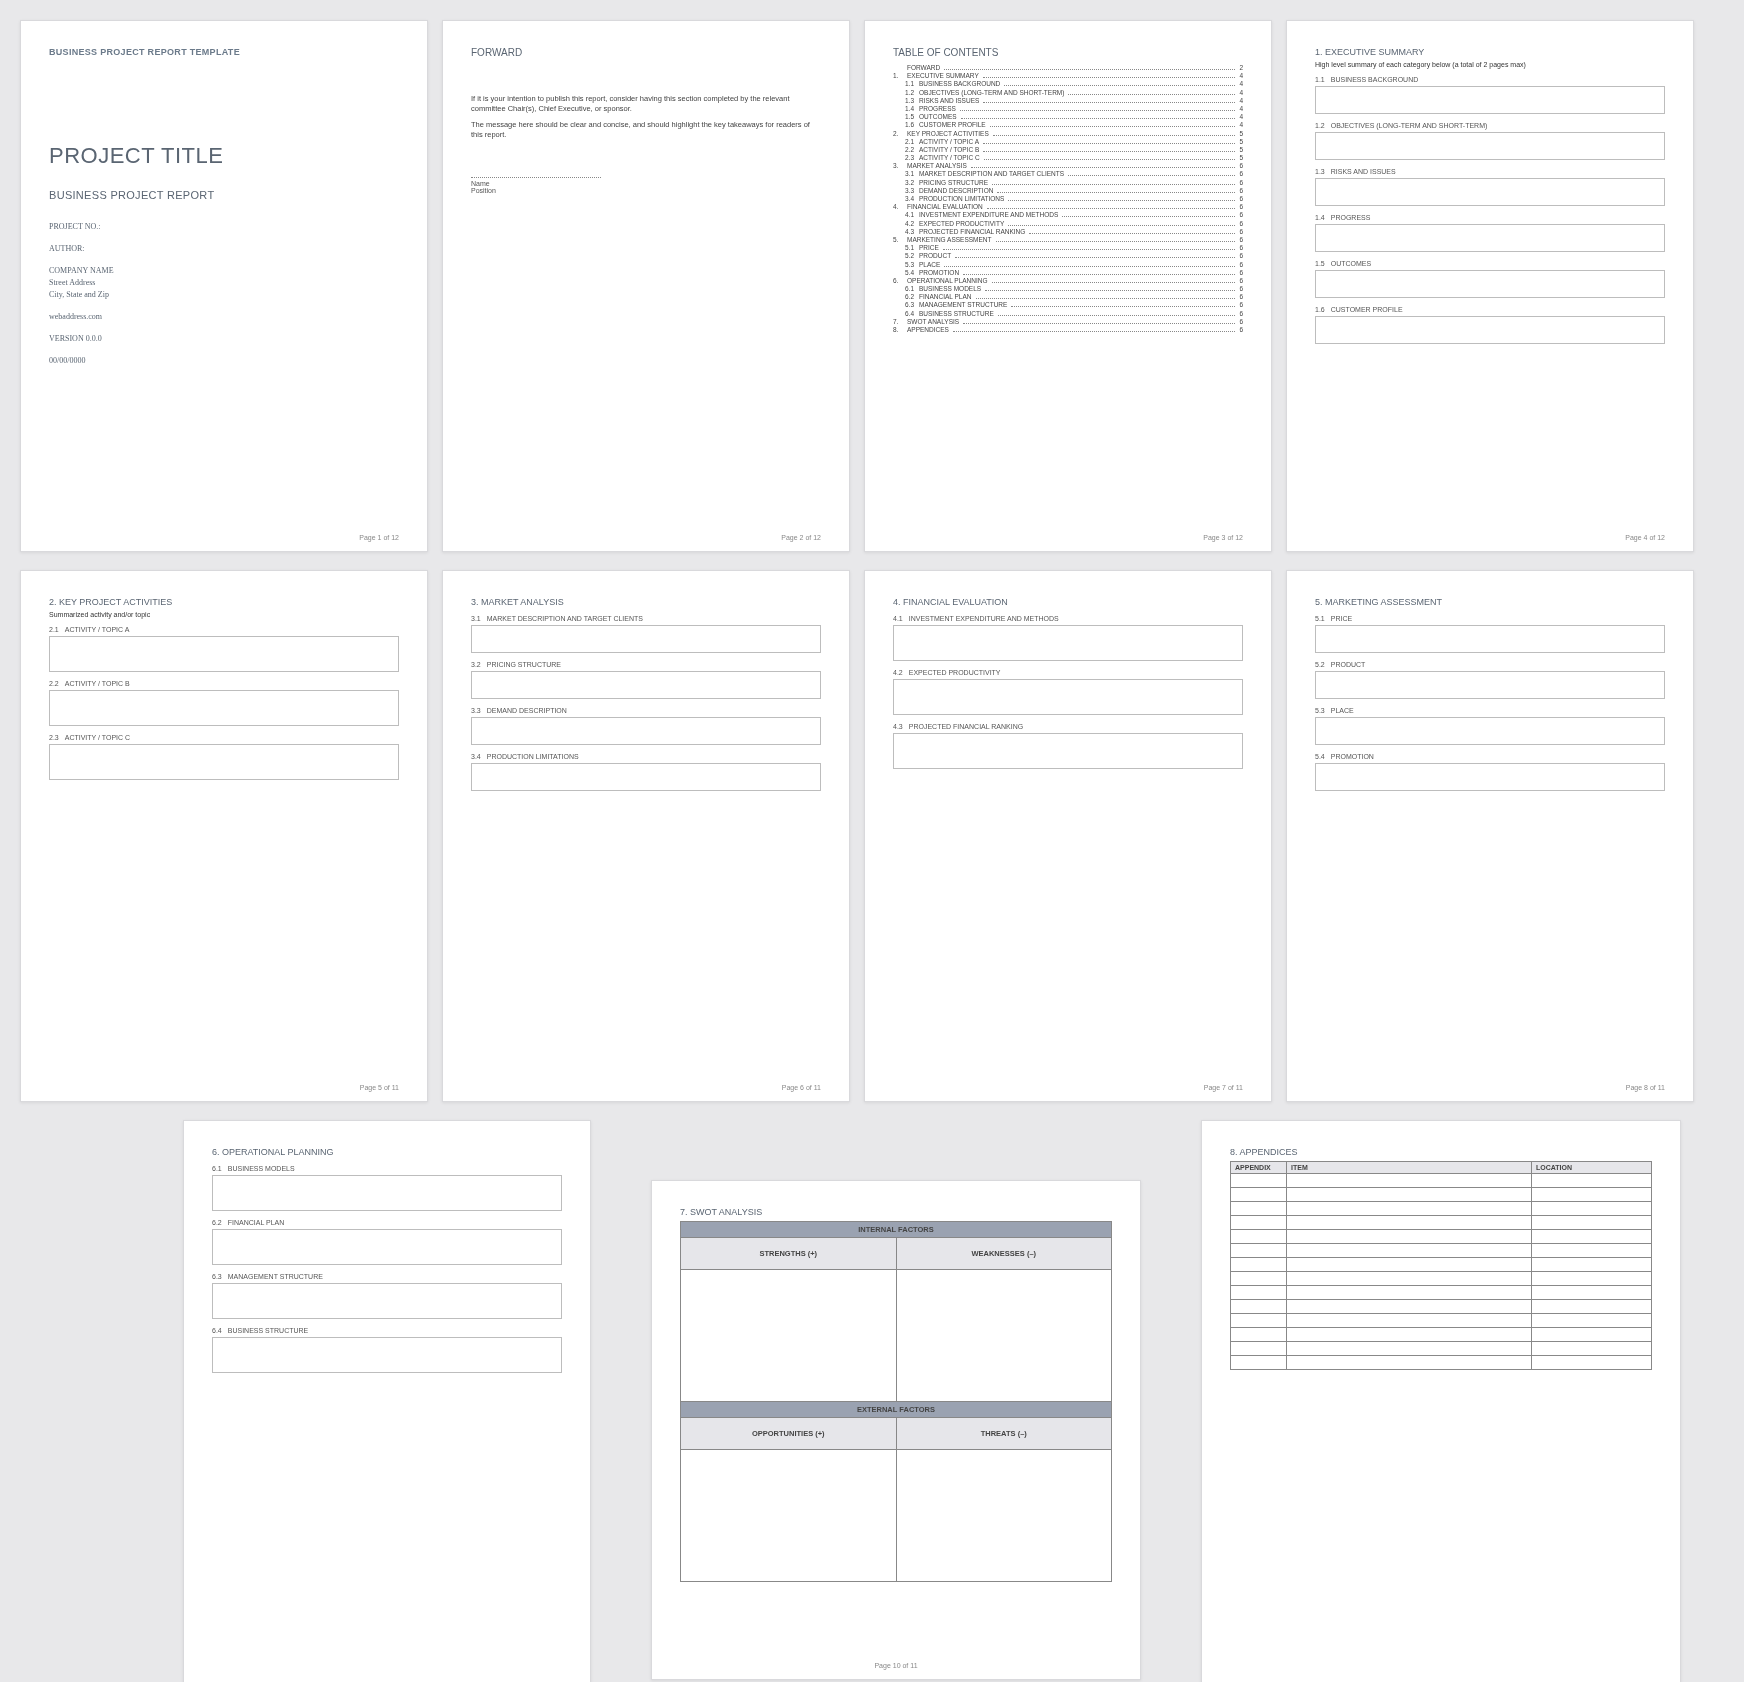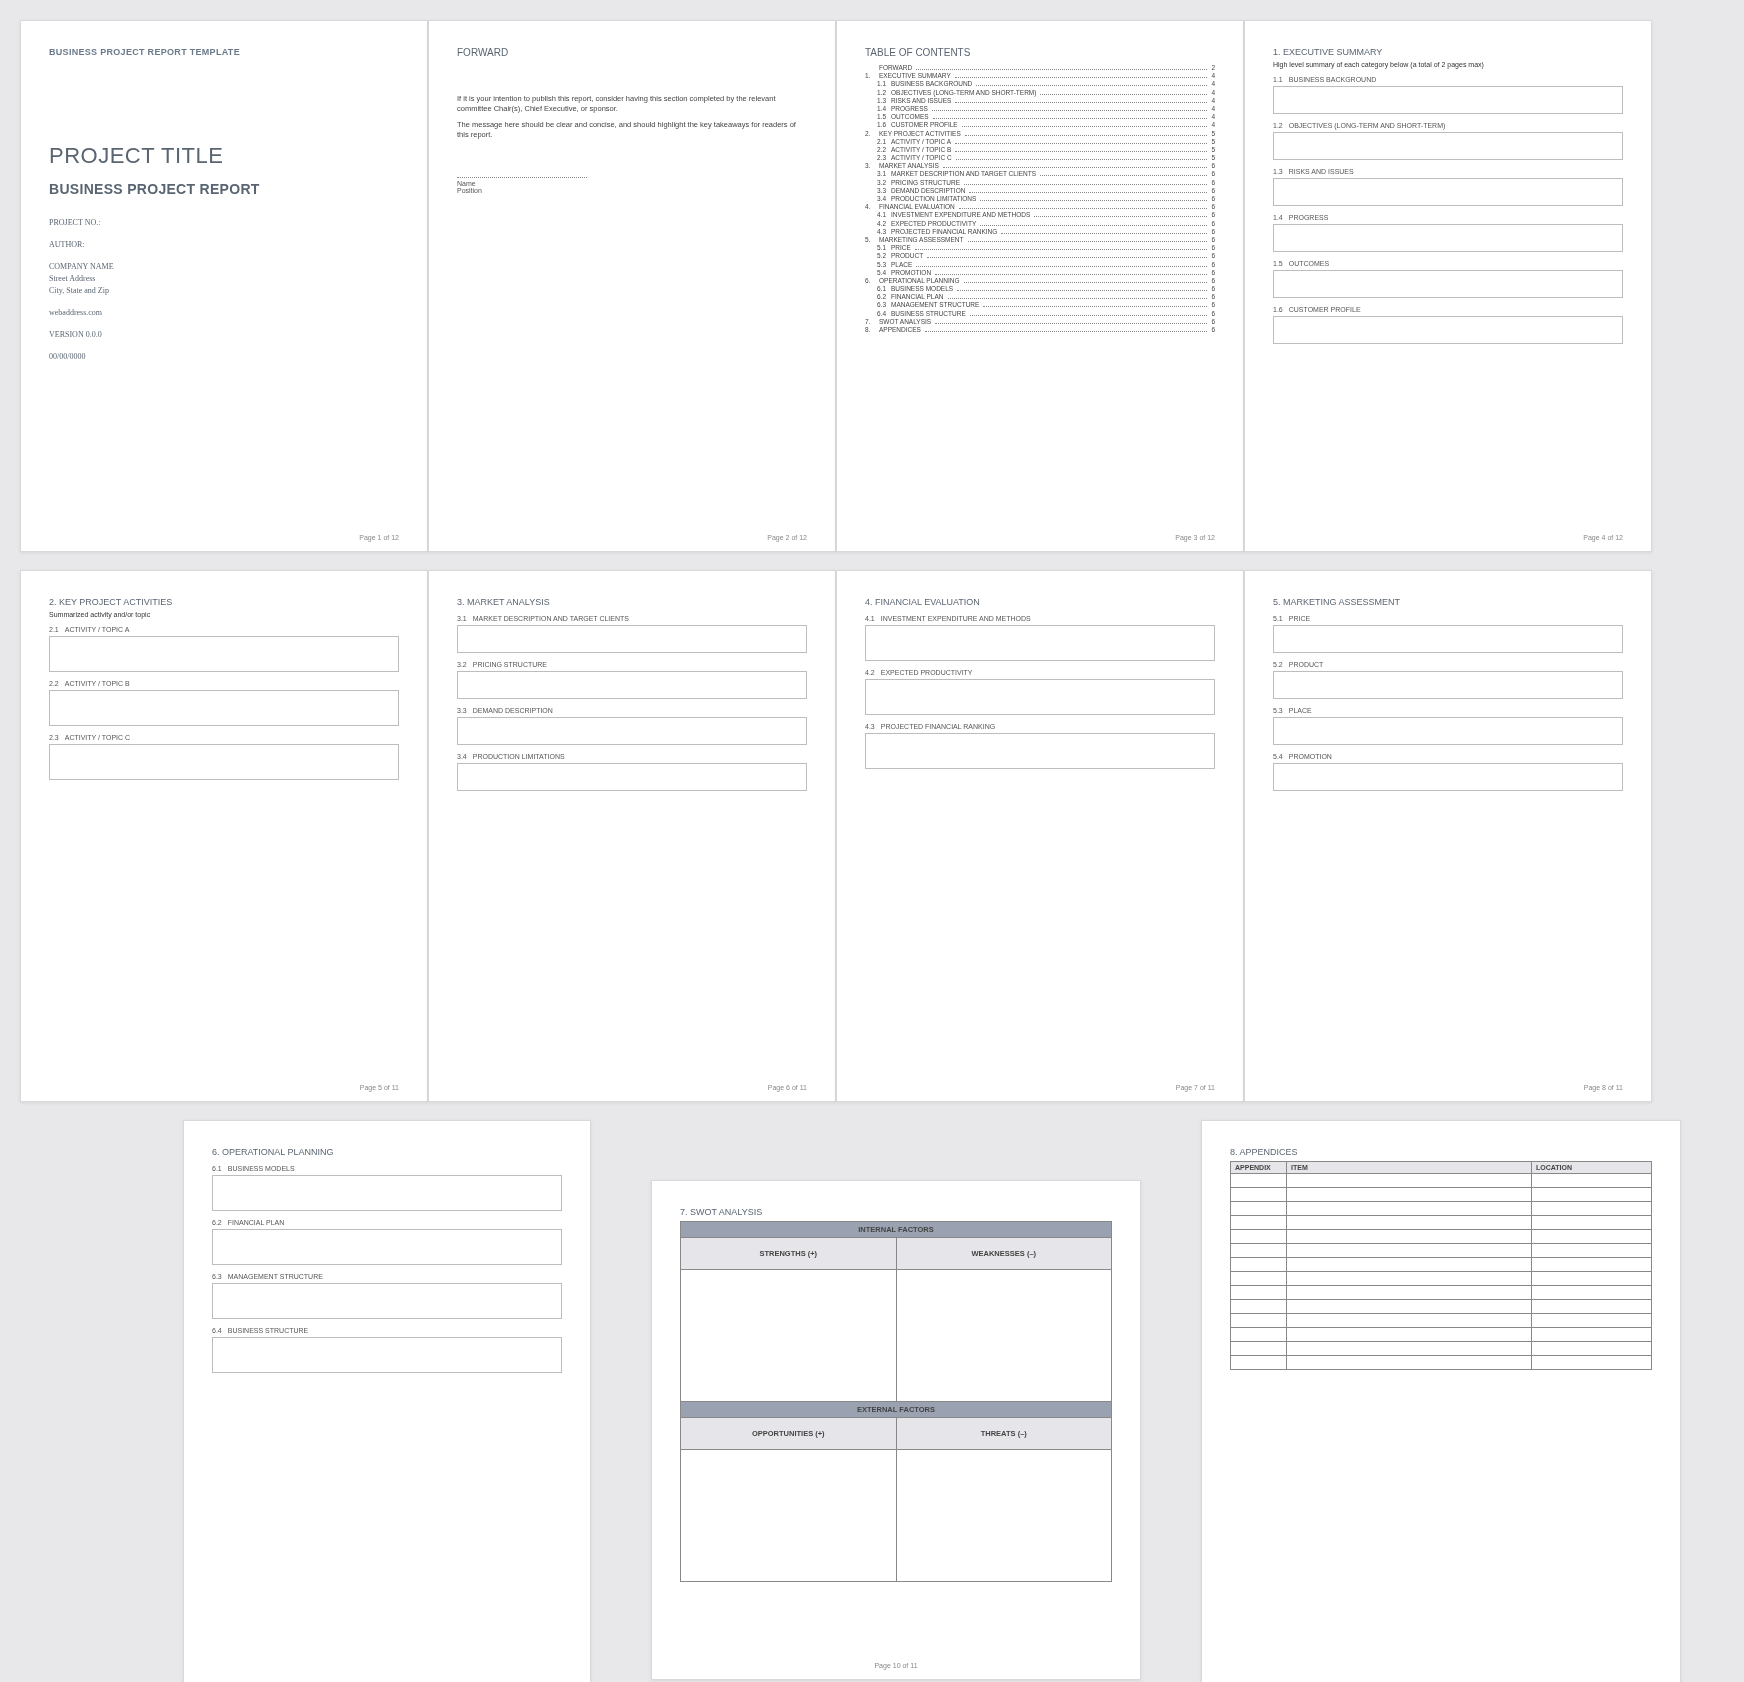--- a/index.html
+++ b/index.html
@@ -3,21 +3,21 @@
 <meta charset="utf-8">
 <style>
   * { box-sizing: border-box; margin: 0; padding: 0; }
   body {
     background: #e8e8ea;
     font-family: Arial, Helvetica, sans-serif;
     color: #333;
     padding: 20px;
     width: 1744px;
   }
-  .row { display: flex; gap: 0; margin-bottom: 18px; }
+  .row { display: flex; gap: 14px; margin-bottom: 18px; }
   .row.center { justify-content: center; }
   .page {
     background: #fff;
     border: 1px solid #d9d9dc;
     box-shadow: 0 1px 3px rgba(0,0,0,0.08);
     width: 408px;
     height: 532px;
     padding: 26px 28px 20px 28px;
     position: relative;
     font-size: 8px;
@@ -39,25 +39,24 @@
     letter-spacing: 0.3px;
   }
   .big-title {
     font-size: 22px;
     font-weight: 300;
     color: #5a6572;
     letter-spacing: 0.5px;
     margin-top: 86px;
   }
   .subtitle {
-    font-size: 14px;
+    font-size: 11px;
     color: #5a6572;
     letter-spacing: 0.3px;
-    margin-top: 12px;
-    font-weight: bold;
+    margin-top: 20px;
   }
   .meta { margin-top: 20px; font-size: 8px; color: #5a6572; line-height: 1.5; font-family: Liberation Serif, serif; }
   .meta p { margin-bottom: 10px; }
   .meta .block { margin-bottom: 10px; }
   .sec-head { font-size: 10px; color: #5a6572; margin-bottom: 2px; }
   .para { font-size: 7.5px; margin-top: 6px; line-height: 1.35; }
   .sigline {
     border-top: 1px dotted #888;
     width: 130px;
     margin-top: 36px;

